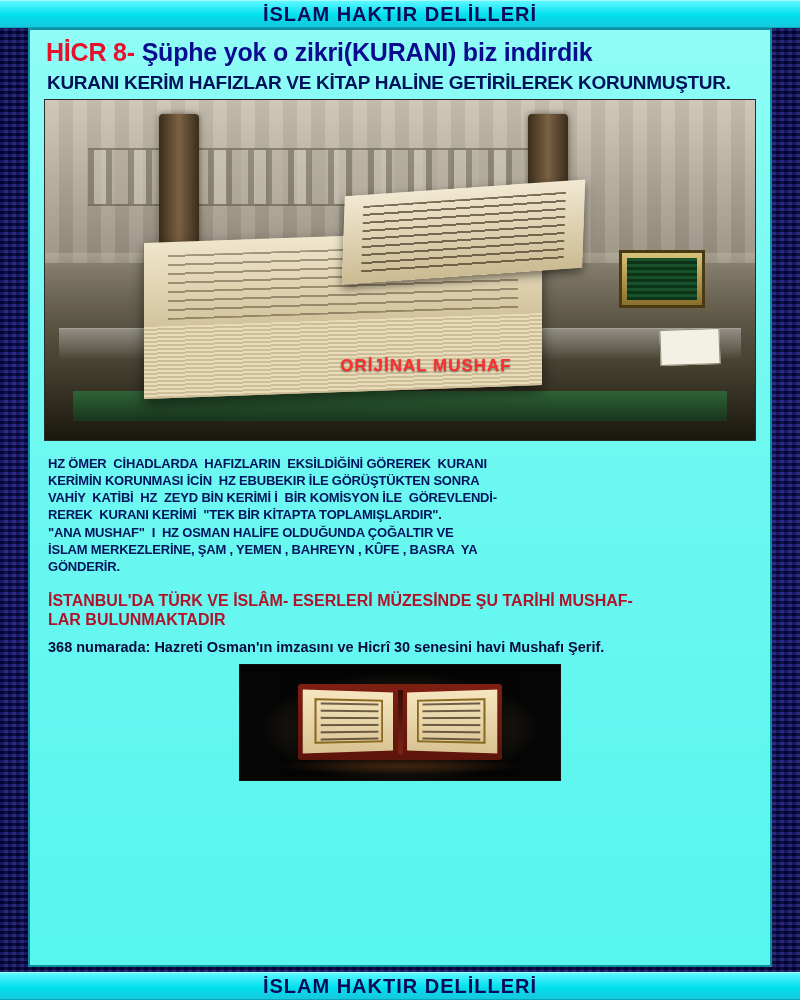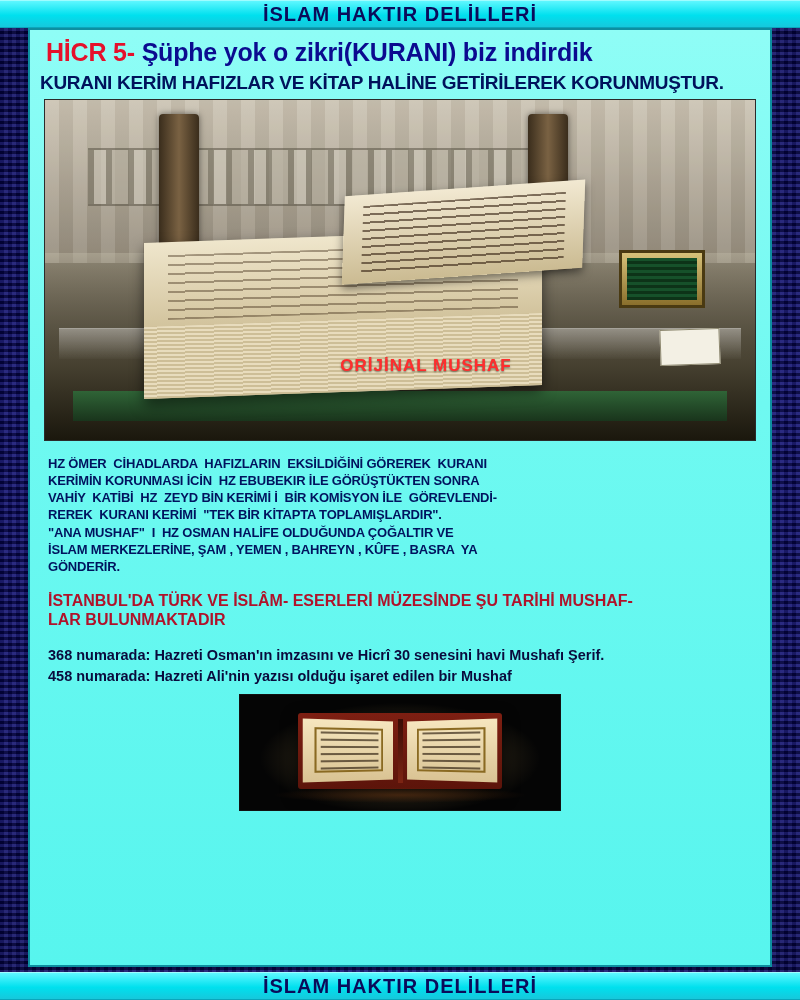--- a/index.html
+++ b/index.html
@@ -67,21 +67,21 @@
     margin: 2px 0 0 6px;
     letter-spacing: -0.2px;
   }
   .verse .ref {
     color: #e5102b;
   }
   .subline {
     font-size: 19px;
     font-weight: bold;
     color: #00125c;
-    margin: 6px 0 5px 0;
+    margin: 6px 0 5px 7px;
     letter-spacing: -0.3px;
   }
 
   
   .photo-museum {
     position: relative;
     width: 710px;
     height: 340px;
     margin: 0 auto;
     border: 1px solid #2b2b2b;
@@ -187,21 +187,21 @@
     margin: 14px 0 0 8px;
     color: #00135e;
     font-weight: bold;
     font-size: 13px;
     line-height: 1.32;
     letter-spacing: -0.2px;
   }
   .body-text div { white-space: pre; }
 
   .section-head {
-    margin: 16px 0 16px 8px;
+    margin: 16px 0 8px 8px;
     color: #b0122a;
     font-weight: bold;
     font-size: 16px;
     line-height: 1.2;
   }
   .list {
     margin: 4px 0 0 8px;
     color: #0a0a3c;
     font-weight: bold;
     font-size: 14.5px;
@@ -256,21 +256,21 @@
 
 <div class="page">
 
   <div class="banner top">
     <span>İSLAM  HAKTIR  DELİLLERİ</span>
   </div>
 
   <div class="panel">
 
     <div class="verse">
-      <span class="ref">HİCR 5-</span><span> Şüphe yok o zikri(KURANI) biz indirdik</span><br>
+      <span class="ref">HİCR 8-</span><span> Şüphe yok o zikri(KURANI) biz indirdik</span><br>
     </div>
 
     <div class="subline">KURANI KERİM HAFIZLAR VE KİTAP HALİNE GETİRİLEREK KORUNMUŞTUR.</div>
 
     <div class="photo-museum">
       <div class="pm-bg"></div>
       <div class="pm-wall"></div>
       <div class="pm-frieze"></div>
       <div class="pm-pillar l"></div>
       <div class="pm-pillar r"></div>
@@ -302,21 +302,20 @@
       <div>GÖNDERİR.</div>
     </div>
 
     <div class="section-head">
       <div>İSTANBUL'DA TÜRK VE İSLÂM- ESERLERİ MÜZESİNDE ŞU TARİHİ MUSHAF-</div>
       <div>LAR BULUNMAKTADIR</div>
     </div>
 
     <div class="list">
       <div>368 numarada: Hazreti Osman'ın imzasını ve Hicrî 30 senesini havi Mushafı Şerif.</div>
-      <div>458 numarada: Hazreti Ali'nin yazısı olduğu işaret edilen bir Mushaf</div>
     </div>
 
     <div class="photo-quran">
       <div class="pq-glow"></div>
       <div class="pq-book">
         <div class="pq-pagesL">
           <div class="pq-frameL"></div>
           <div class="pq-linesL"></div>
         </div>
         <div class="pq-pagesR">

